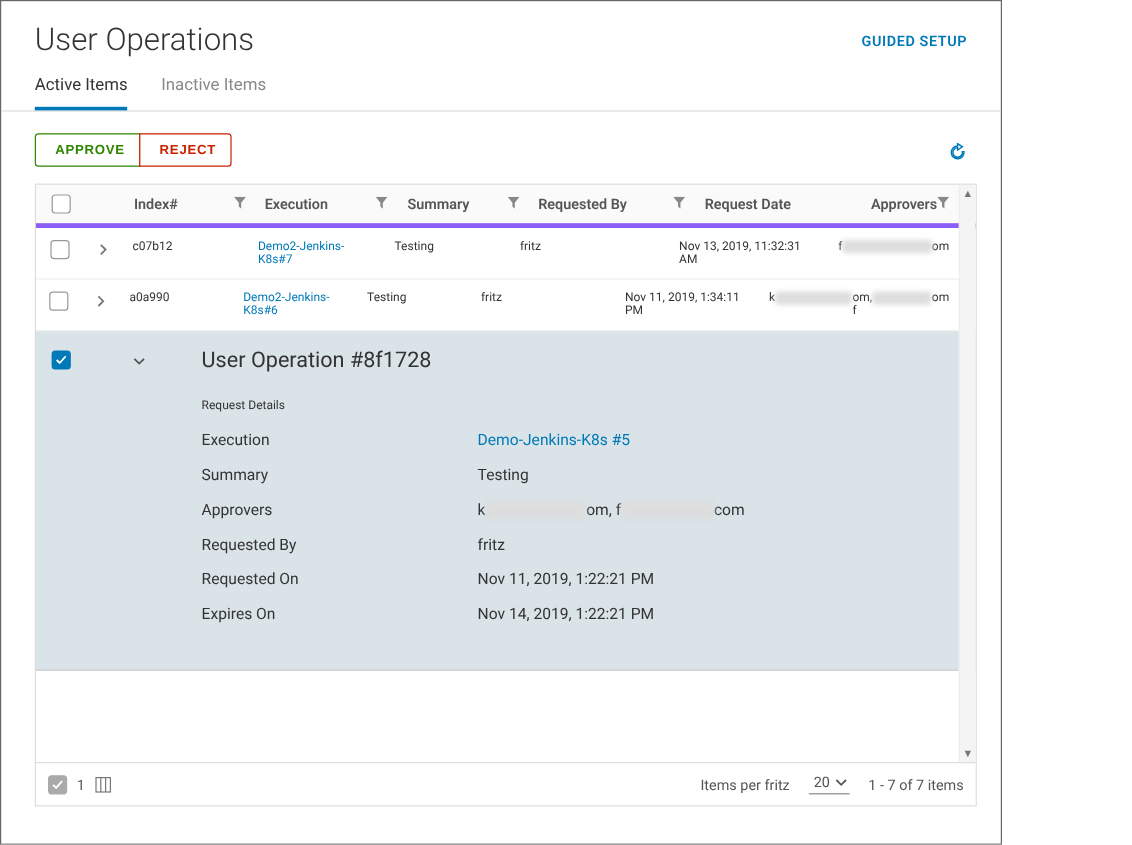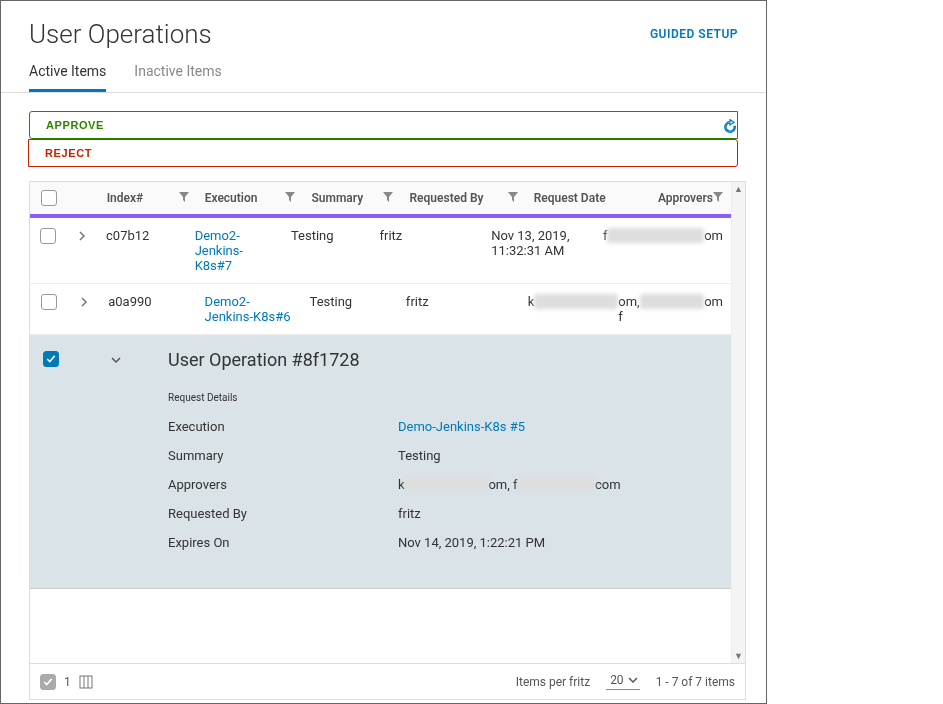--- a/index.html
+++ b/index.html
@@ -3,21 +3,21 @@
 <meta charset="utf-8">
 <style>
   * { box-sizing: border-box; margin: 0; padding: 0; }
   body {
     font-family: -apple-system, BlinkMacSystemFont, "Segoe UI", Roboto, Helvetica, Arial, sans-serif;
     font-size: 13px;
     color: #333;
     background: #fff;
   }
   .page {
-    width: 767px;
+    width: 835px;
     height: 704px;
     border: 1px solid #666;
     position: relative;
     overflow: hidden;
   }
   .header-row {
     display: flex;
     justify-content: space-between;
     align-items: center;
     padding: 18px 28px 0 28px;
@@ -50,21 +50,20 @@
   }
   .tab.active {
     color: #333;
     border-bottom-color: #0079b8;
   }
   .action-bar {
     display: flex;
     gap: 0;
     padding: 18px 28px 10px 28px;
     position: relative;
-    flex-direction: column;
   }
   .btn {
     display: inline-flex;
     align-items: center;
     gap: 4px;
     height: 28px;
     padding: 0 12px;
     font-size: 11px;
     font-weight: 600;
     letter-spacing: 0.6px;
@@ -129,21 +128,21 @@
   .col-index { width: 110px; }
   .col-exec { width: 120px; }
   .col-summary { width: 110px; }
   .col-reqby { width: 140px; }
   .col-reqdate { width: 140px; }
   .col-approvers { flex: 1; }
   .trow {
     display: flex;
     border-bottom: 1px solid #eee;
     padding: 10px 14px 10px 0;
-    font-size: 13px;
+    font-size: 10px;
     color: #333;
   }
   .trow .td { align-items: flex-start; }
   .link { color: #0079b8; cursor: pointer; }
   .chk {
     width: 16px; height: 16px;
     border: 1px solid #999;
     border-radius: 3px;
     background: #fff;
     cursor: pointer;
@@ -308,20 +307,21 @@
               <path d="M3 1 L7 5 L3 9" stroke="#777" stroke-width="1.5" fill="none"></path>
             </svg>
           </span>
         </div>
       <div class="td col-index">a0a990</div>
       <div class="td col-exec">
           <span class="link">Demo2-Jenkins-K8s#6</span>
         </div>
       <div class="td col-summary">Testing</div>
       <div class="td col-reqby">fritz</div>
+      <div class="td col-reqdate">Nov 11, 2019, 1:34:11 PM</div>
       <div class="td col-approvers">
         <span>k</span>
           <span class="blurspan">xxxxxxxxxxxxx</span>
           <span>om, f</span>
           <span class="blurspan">xxxxxxxxxx</span>
           <span>om</span>
       </div>
     </div>
 
     <div class="expanded-row">
@@ -352,20 +352,24 @@
         </div>
         <div class="kv">
           <div class="k">Approvers</div>
           <div class="v">
             <span>k</span><span class="blurspan">xxxxxxxxxxxxx</span><span>om, f</span><span class="blurspan">xxxxxxxxxxxx</span><span>com</span>
           </div>
         </div>
         <div class="kv">
           <div class="k">Requested By</div>
           <div class="v">fritz</div>
+        </div>
+        <div class="kv">
+          <div class="k">Requested On</div>
+          <div class="v">Nov 11, 2019, 1:22:21 PM</div>
         </div>
         <div class="kv">
           <div class="k">Expires On</div>
           <div class="v">Nov 14, 2019, 1:22:21 PM</div>
         </div>
       </div>
     </div>
 
     <div class="scroll-track">
       <div class="scroll-up">▲</div>

